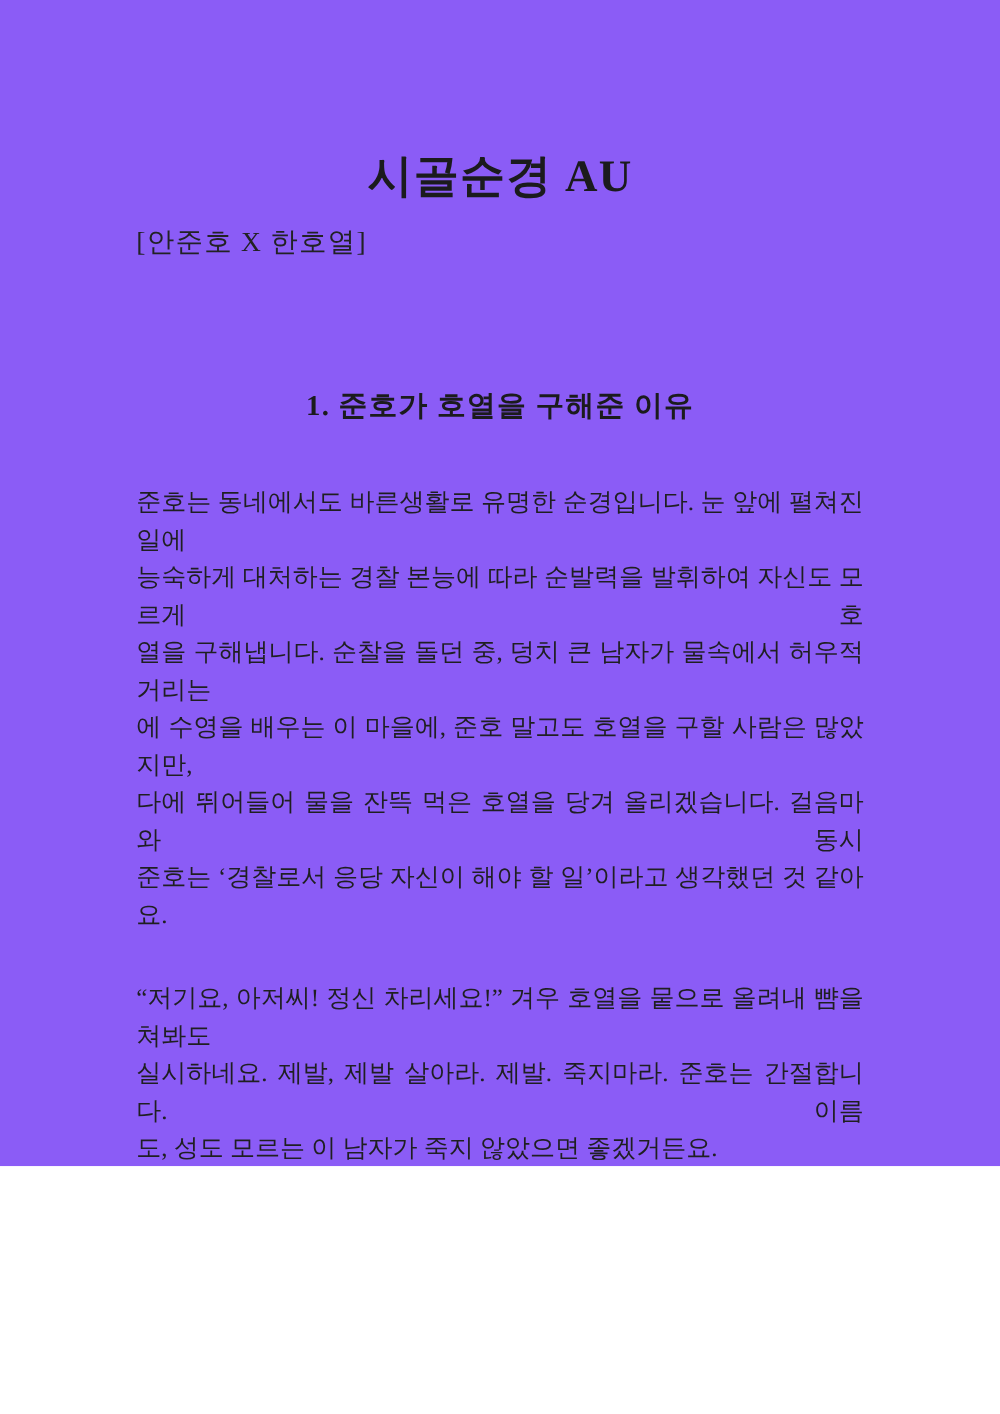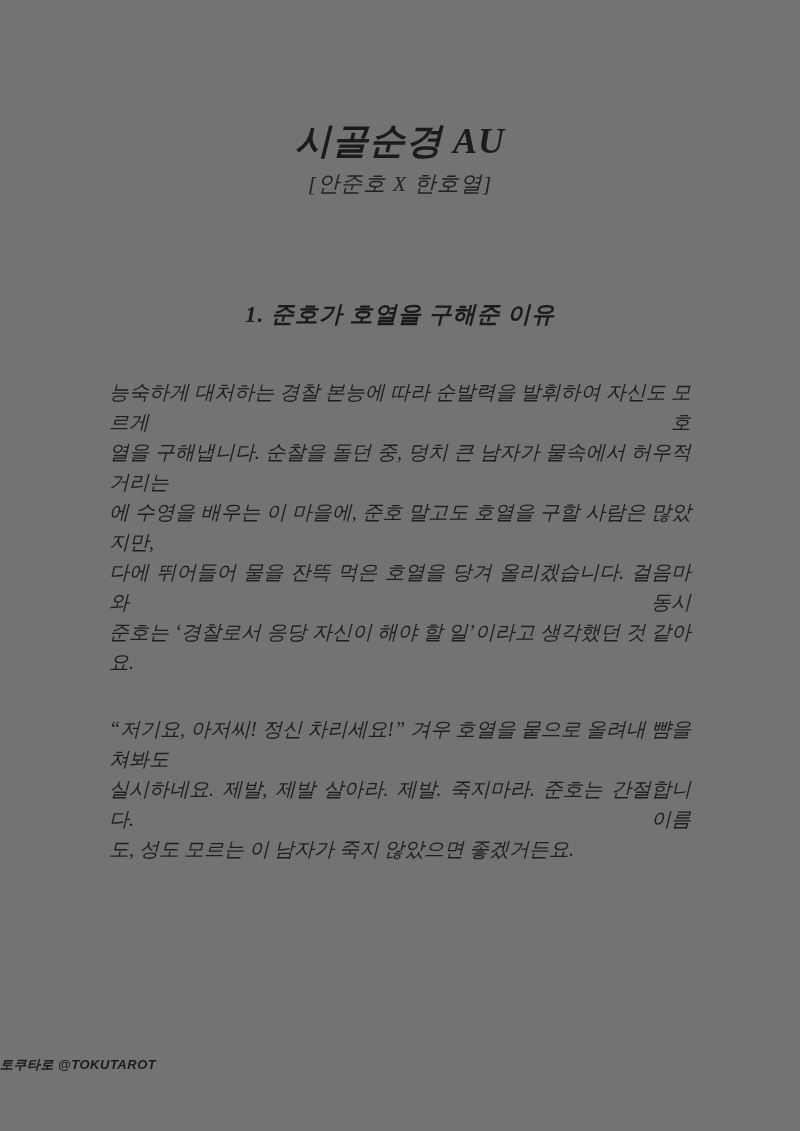--- a/index.html
+++ b/index.html
@@ -3,45 +3,43 @@
 <meta charset="utf-8">
 <style>
   html, body {
     margin: 0;
     padding: 0;
     background: #ffffff;
   }
   .page {
     position: relative;
     width: 800px;
-    height: 1131px;
-    background: #737373;
+    height: 933px;
+    background: #8b5cf6;
     color: #1c1c1e;
     font-family: "Liberation Serif", "DejaVu Serif", serif;
     overflow: hidden;
-    font-style: italic;
   }
   .content {
     width: 582px;
     margin: 0 auto;
     padding-top: 122px;
   }
   .doc-title {
     text-align: center;
     font-size: 36px;
     font-weight: bold;
     line-height: 1.1;
     letter-spacing: 1px;
     color: #1b1b1d;
   }
   .doc-subtitle {
-    text-align: center;
     font-size: 22px;
     font-weight: normal;
-    margin-top: 7px;
+    margin-top: 17px;
     color: #222224;
     letter-spacing: 1px;
   }
   .section-heading {
     text-align: center;
     font-size: 23px;
     font-weight: bold;
     margin-top: 100px;
     color: #1b1b1d;
     letter-spacing: 1px;
@@ -75,20 +73,21 @@
 </style>
 </head>
 <body>
 
 <div class="page">
   <div class="content">
     <div class="doc-title">시골순경 AU</div>
     <div class="doc-subtitle">[안준호 X 한호열]</div>
     <div class="section-heading">1. 준호가 호열을 구해준 이유</div>
     <div class="para para-1">
+        <div class="line">준호는 동네에서도 바른생활로 유명한 순경입니다. 눈 앞에 펼쳐진 일에</div>
         <div class="line">능숙하게 대처하는 경찰 본능에 따라 순발력을 발휘하여 자신도 모르게 호</div>
         <div class="line">열을 구해냅니다. 순찰을 돌던 중, 덩치 큰 남자가 물속에서 허우적거리는</div>
         <div class="line">에 수영을 배우는 이 마을에, 준호 말고도 호열을 구할 사람은 많았지만,</div>
         <div class="line">다에 뛰어들어 물을 잔뜩 먹은 호열을 당겨 올리겠습니다. 걸음마와 동시</div>
         <div class="line">준호는 ‘경찰로서 응당 자신이 해야 할 일’이라고 생각했던 것 같아요.</div>
       </div>
     <div class="para para-2">
         <div class="line">“저기요, 아저씨! 정신 차리세요!” 겨우 호열을 뭍으로 올려내 뺨을 쳐봐도</div>
         <div class="line">실시하네요. 제발, 제발 살아라. 제발. 죽지마라. 준호는 간절합니다. 이름</div>
         <div class="line">도, 성도 모르는 이 남자가 죽지 않았으면 좋겠거든요.</div>

